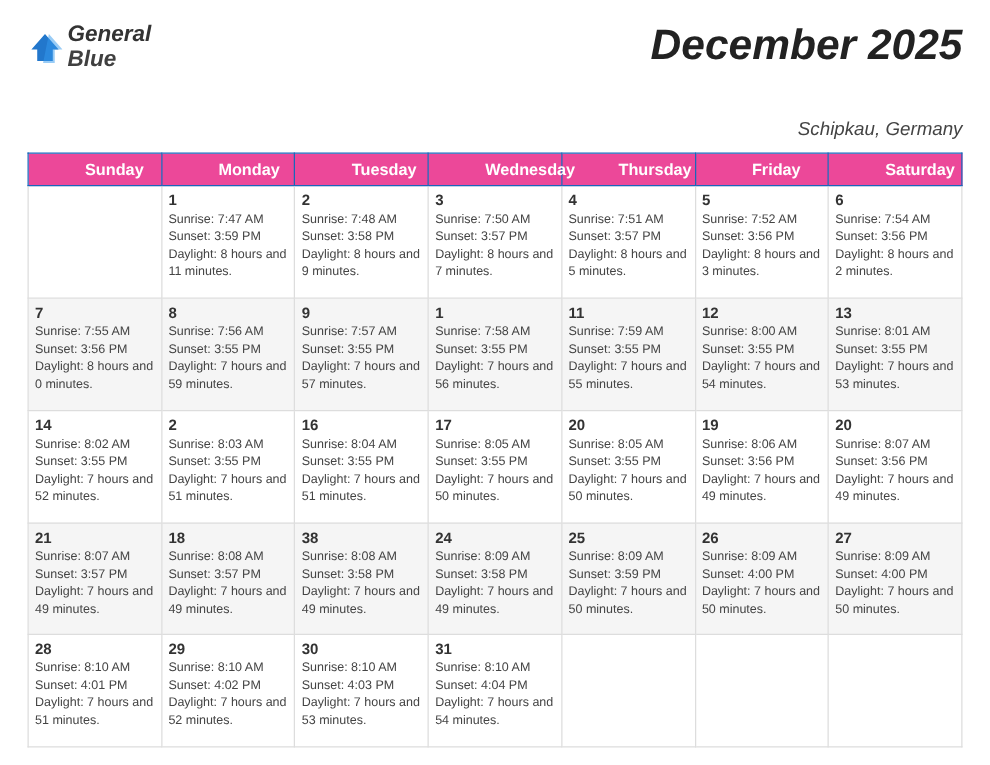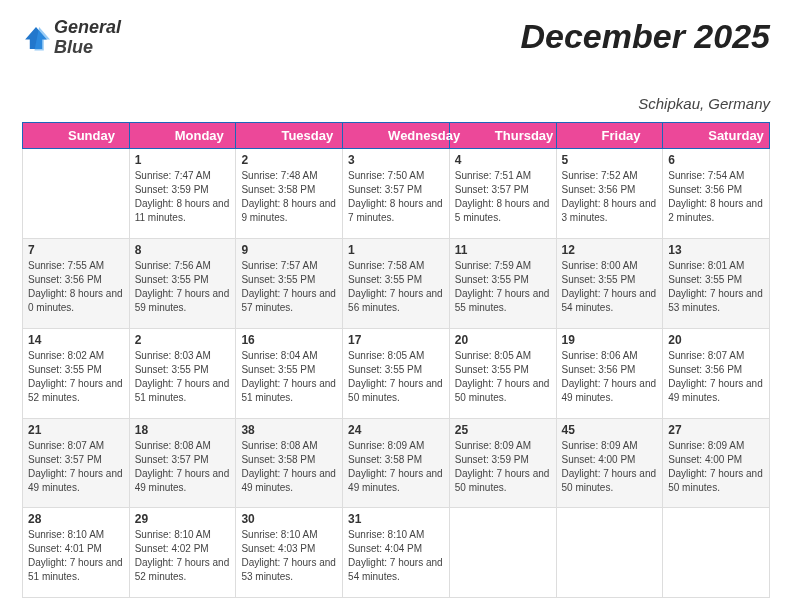--- a/index.html
+++ b/index.html
@@ -234,21 +234,21 @@
           </td>
           <td>
             <span class="day-number">24</span>
             <div class="day-info">Sunrise: 8:09 AM<br>Sunset: 3:58 PM<br>Daylight: 7 hours and 49 minutes.</div>
           </td>
           <td>
             <span class="day-number">25</span>
             <div class="day-info">Sunrise: 8:09 AM<br>Sunset: 3:59 PM<br>Daylight: 7 hours and 50 minutes.</div>
           </td>
           <td>
-            <span class="day-number">45</span>
+            <span class="day-number">26</span>
             <div class="day-info">Sunrise: 8:09 AM<br>Sunset: 4:00 PM<br>Daylight: 7 hours and 50 minutes.</div>
           </td>
           <td>
             <span class="day-number">27</span>
             <div class="day-info">Sunrise: 8:09 AM<br>Sunset: 4:00 PM<br>Daylight: 7 hours and 50 minutes.</div>
           </td>
         </tr>
         <tr>
           <td>
             <span class="day-number">28</span>

